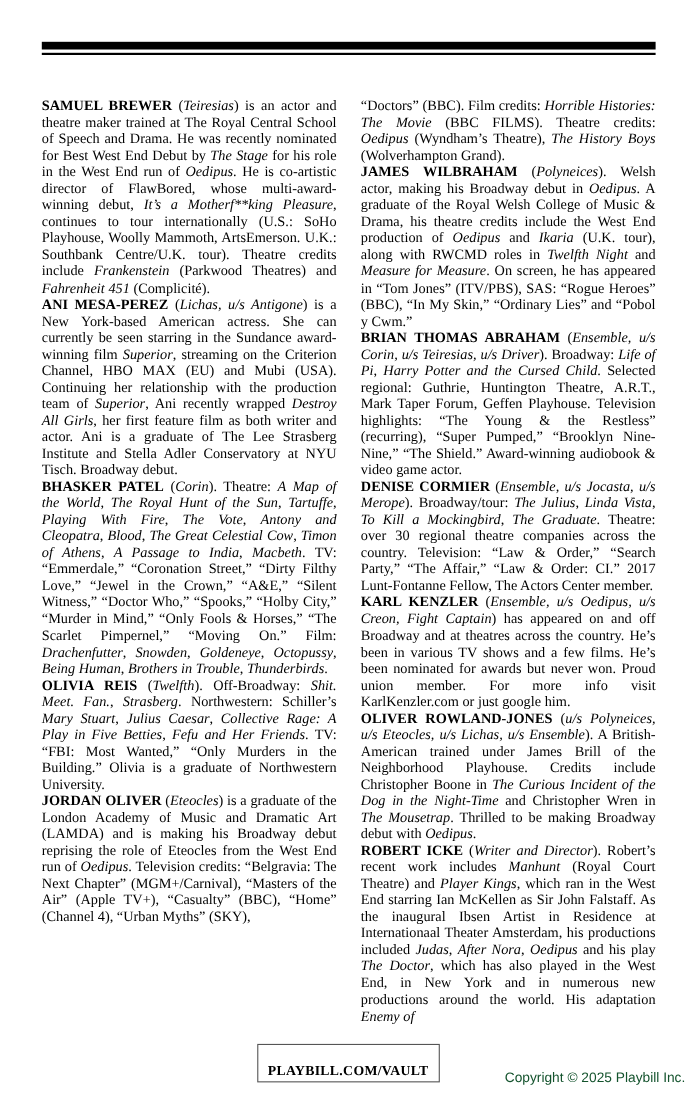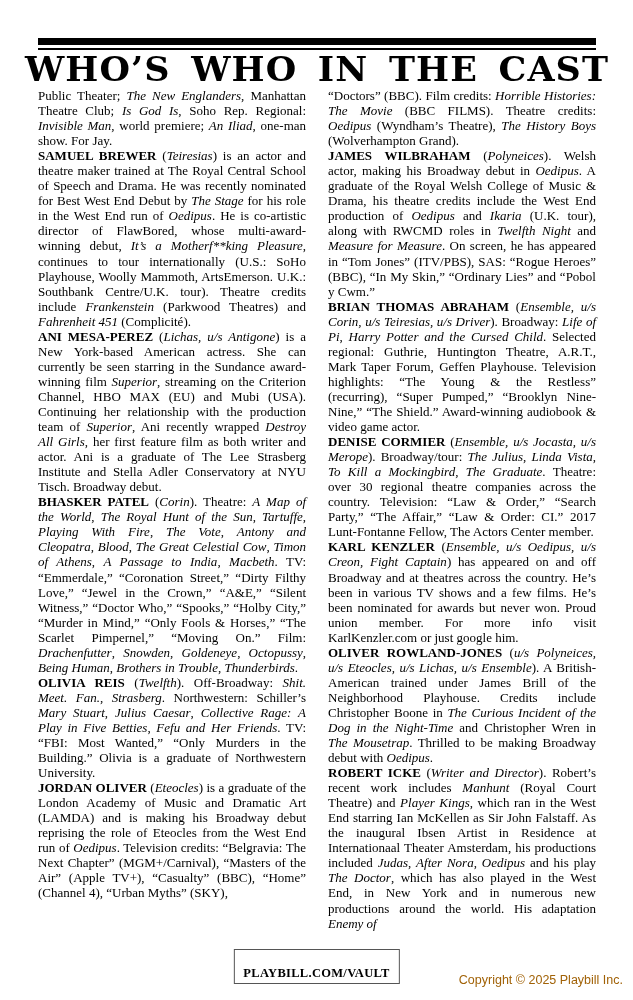--- a/index.html
+++ b/index.html
@@ -106,43 +106,39 @@
     letter-spacing: 0.3px;
     white-space: nowrap;
   }
   .copyright {
     position: absolute;
     right: 10px;
     top: 972px;
     font-family: "Liberation Sans", "DejaVu Sans", sans-serif;
     font-size: 12.5px;
     line-height: 16px;
-    color: #a16207;
+    color: #14532d;
     white-space: nowrap;
   }
 </style>
 </head>
 <body>
 
 <div class="page">
 
   <div class="rules">
     <div class="rule-thick"></div>
     <div class="rule-gap"></div>
     <div class="rule-thin"></div>
   </div>
 
-  <div class="masthead">
-    <div class="masthead-title">WHO’S WHO IN THE CAST</div>
-  </div>
 
   <div class="columns">
 
     <div class="col">
-      <p class="bio">Public Theater; <i>The New Englanders</i>, Manhattan Theatre Club; <i>Is God Is</i>, Soho Rep. Regional: <i>Invisible Man</i>, world premiere; <i>An Iliad</i>, one-man show. For Jay.</p>
       <p class="bio"><b>SAMUEL BREWER</b> (<i>Teiresias</i>) is an actor and theatre maker trained at The Royal Central School of Speech and Drama. He was recently nominated for Best West End Debut by <i>The Stage</i> for his role in the West End run of <i>Oedipus</i>. He is co-artistic director of FlawBored, whose multi-award-winning debut, <i>It’s a Motherf**king Pleasure</i>, continues to tour internationally (U.S.: SoHo Playhouse, Woolly Mammoth, ArtsEmerson. U.K.: Southbank Centre/U.K. tour). Theatre credits include <i>Frankenstein</i> (Parkwood Theatres) and <i>Fahrenheit 451</i> (Complicité).</p>
       <p class="bio"><b>ANI MESA-PEREZ</b> (<i>Lichas, u/s Antigone</i>) is a New York-based American actress. She can currently be seen starring in the Sundance award-winning film <i>Superior</i>, streaming on the Criterion Channel, HBO MAX (EU) and Mubi (USA). Continuing her relationship with the production team of <i>Superior</i>, Ani recently wrapped <i>Destroy All Girls</i>, her first feature film as both writer and actor. Ani is a graduate of The Lee Strasberg Institute and Stella Adler Conservatory at NYU Tisch. Broadway debut.</p>
       <p class="bio"><b>BHASKER PATEL</b> (<i>Corin</i>). Theatre: <i>A Map of the World</i>, <i>The Royal Hunt of the Sun</i>, <i>Tartuffe</i>, <i>Playing With Fire</i>, <i>The Vote</i>, <i>Antony and Cleopatra</i>, <i>Blood</i>, <i>The Great Celestial Cow</i>, <i>Timon of Athens</i>, <i>A Passage to India</i>, <i>Macbeth</i>. TV: “Emmerdale,” “Coronation Street,” “Dirty Filthy Love,” “Jewel in the Crown,” “A&amp;E,” “Silent Witness,” “Doctor Who,” “Spooks,” “Holby City,” “Murder in Mind,” “Only Fools &amp; Horses,” “The Scarlet Pimpernel,” “Moving On.” Film: <i>Drachenfutter</i>, <i>Snowden</i>, <i>Goldeneye</i>, <i>Octopussy</i>, <i>Being Human</i>, <i>Brothers in Trouble</i>, <i>Thunderbirds</i>.</p>
       <p class="bio"><b>OLIVIA REIS</b> (<i>Twelfth</i>). Off-Broadway: <i>Shit. Meet. Fan.</i>, <i>Strasberg</i>. Northwestern: Schiller’s <i>Mary Stuart</i>, <i>Julius Caesar</i>, <i>Collective Rage: A Play in Five Betties</i>, <i>Fefu and Her Friends</i>. TV: “FBI: Most Wanted,” “Only Murders in the Building.” Olivia is a graduate of Northwestern University.</p>
       <p class="bio"><b>JORDAN OLIVER</b> (<i>Eteocles</i>) is a graduate of the London Academy of Music and Dramatic Art (LAMDA) and is making his Broadway debut reprising the role of Eteocles from the West End run of <i>Oedipus</i>. Television credits: “Belgravia: The Next Chapter” (MGM+/Carnival), “Masters of the Air” (Apple TV+), “Casualty” (BBC), “Home” (Channel 4), “Urban Myths” (SKY),</p>
     </div>
 
     <div class="col">
       <p class="bio">“Doctors” (BBC). Film credits: <i>Horrible Histories: The Movie</i> (BBC FILMS). Theatre credits: <i>Oedipus</i> (Wyndham’s Theatre), <i>The History Boys</i> (Wolverhampton Grand).</p>
       <p class="bio"><b>JAMES WILBRAHAM</b> (<i>Polyneices</i>). Welsh actor, making his Broadway debut in <i>Oedipus</i>. A graduate of the Royal Welsh College of Music &amp; Drama, his theatre credits include the West End production of <i>Oedipus</i> and <i>Ikaria</i> (U.K. tour), along with RWCMD roles in <i>Twelfth Night</i> and <i>Measure for Measure</i>. On screen, he has appeared in “Tom Jones” (ITV/PBS), SAS: “Rogue Heroes” (BBC), “In My Skin,” “Ordinary Lies” and “Pobol y Cwm.”</p>

